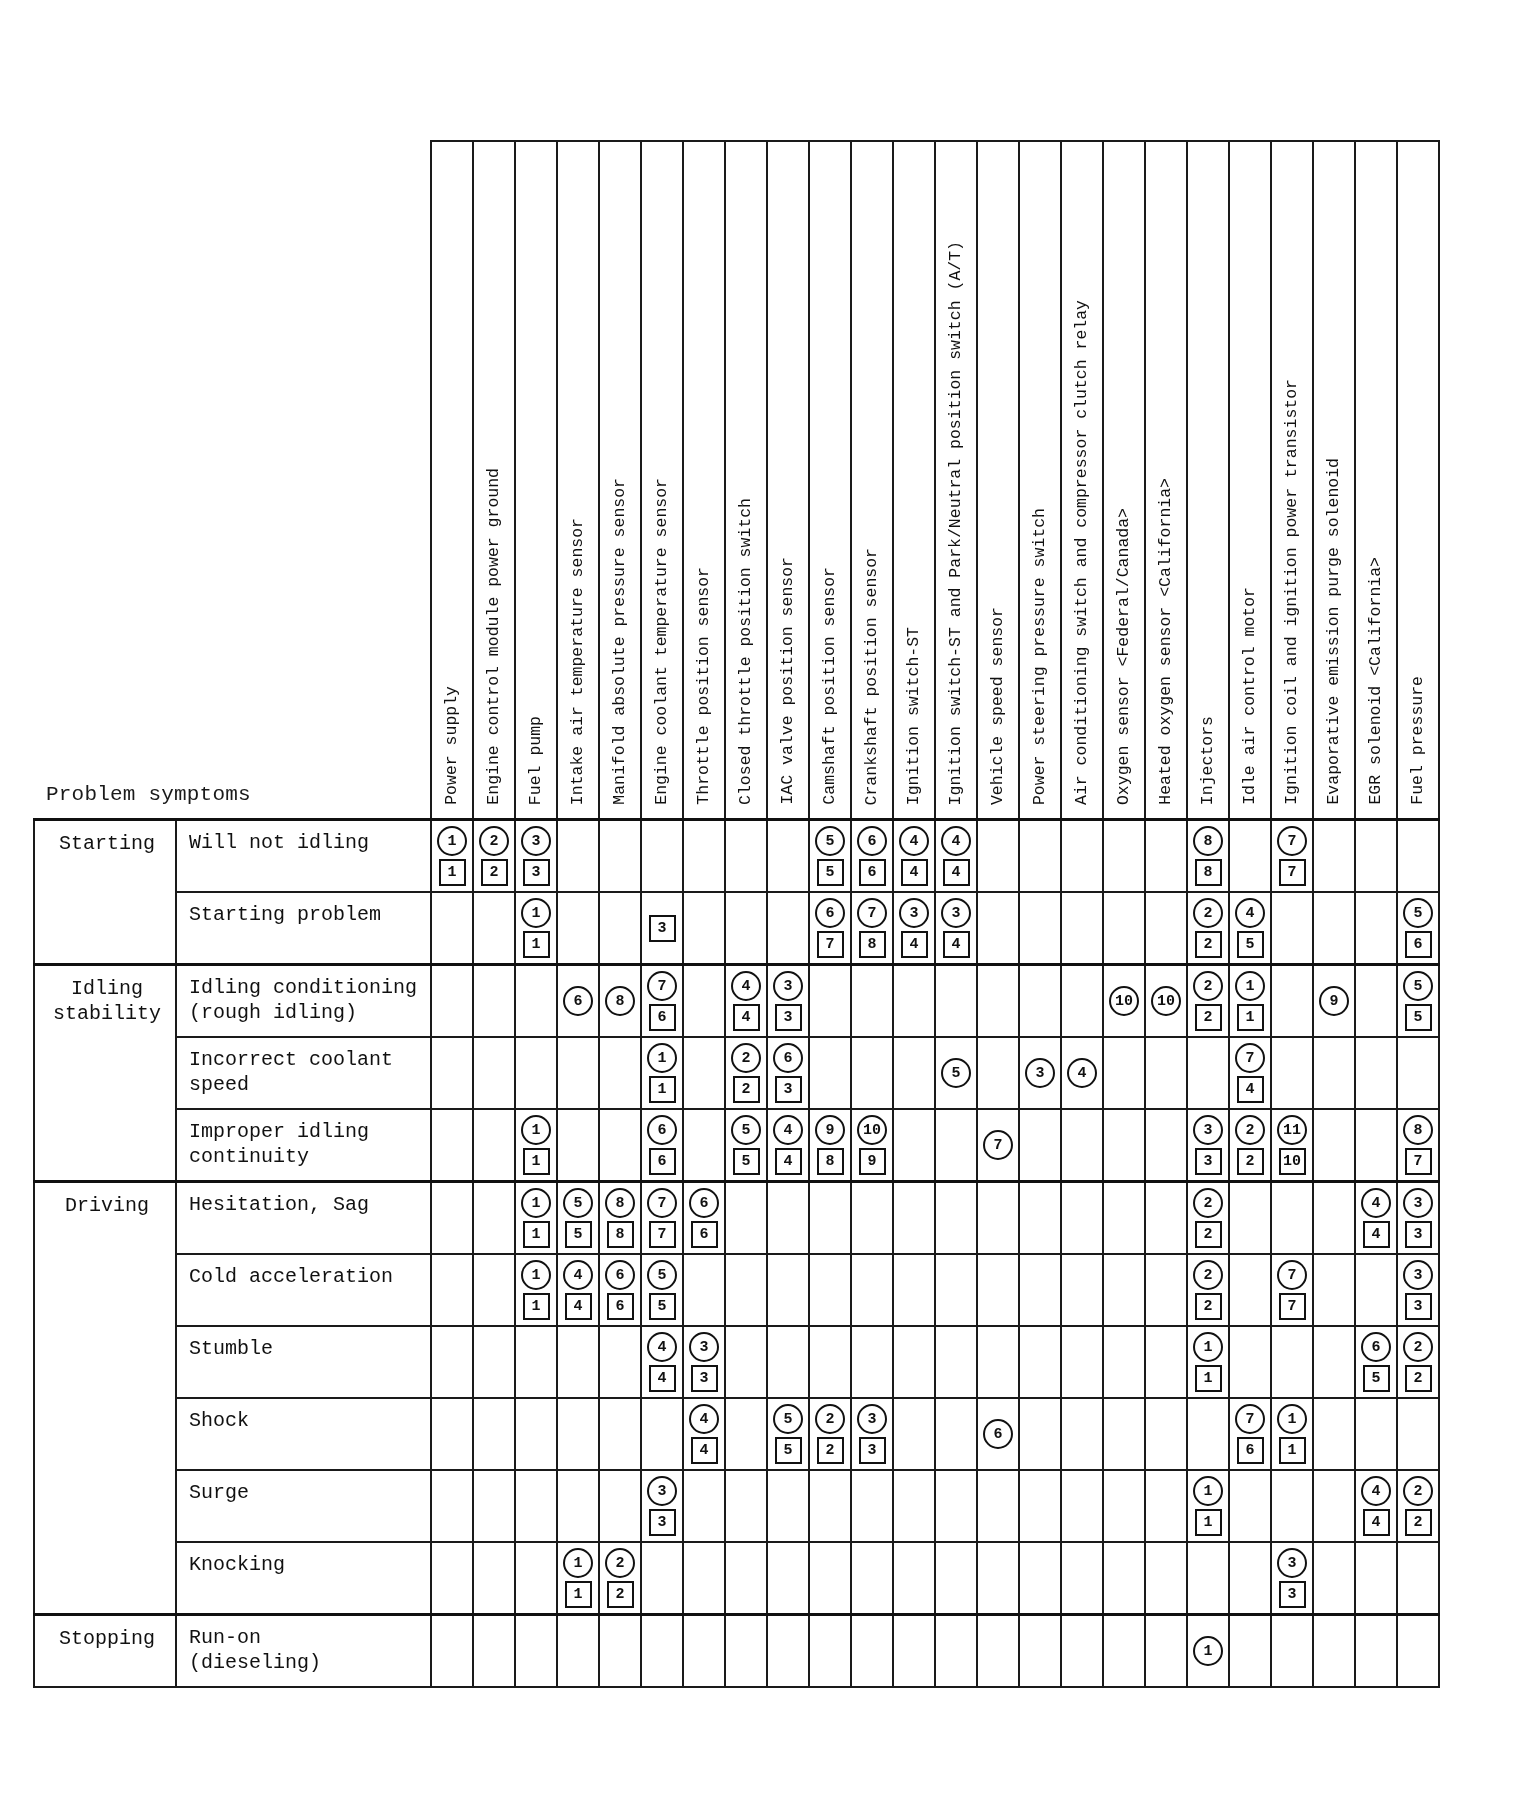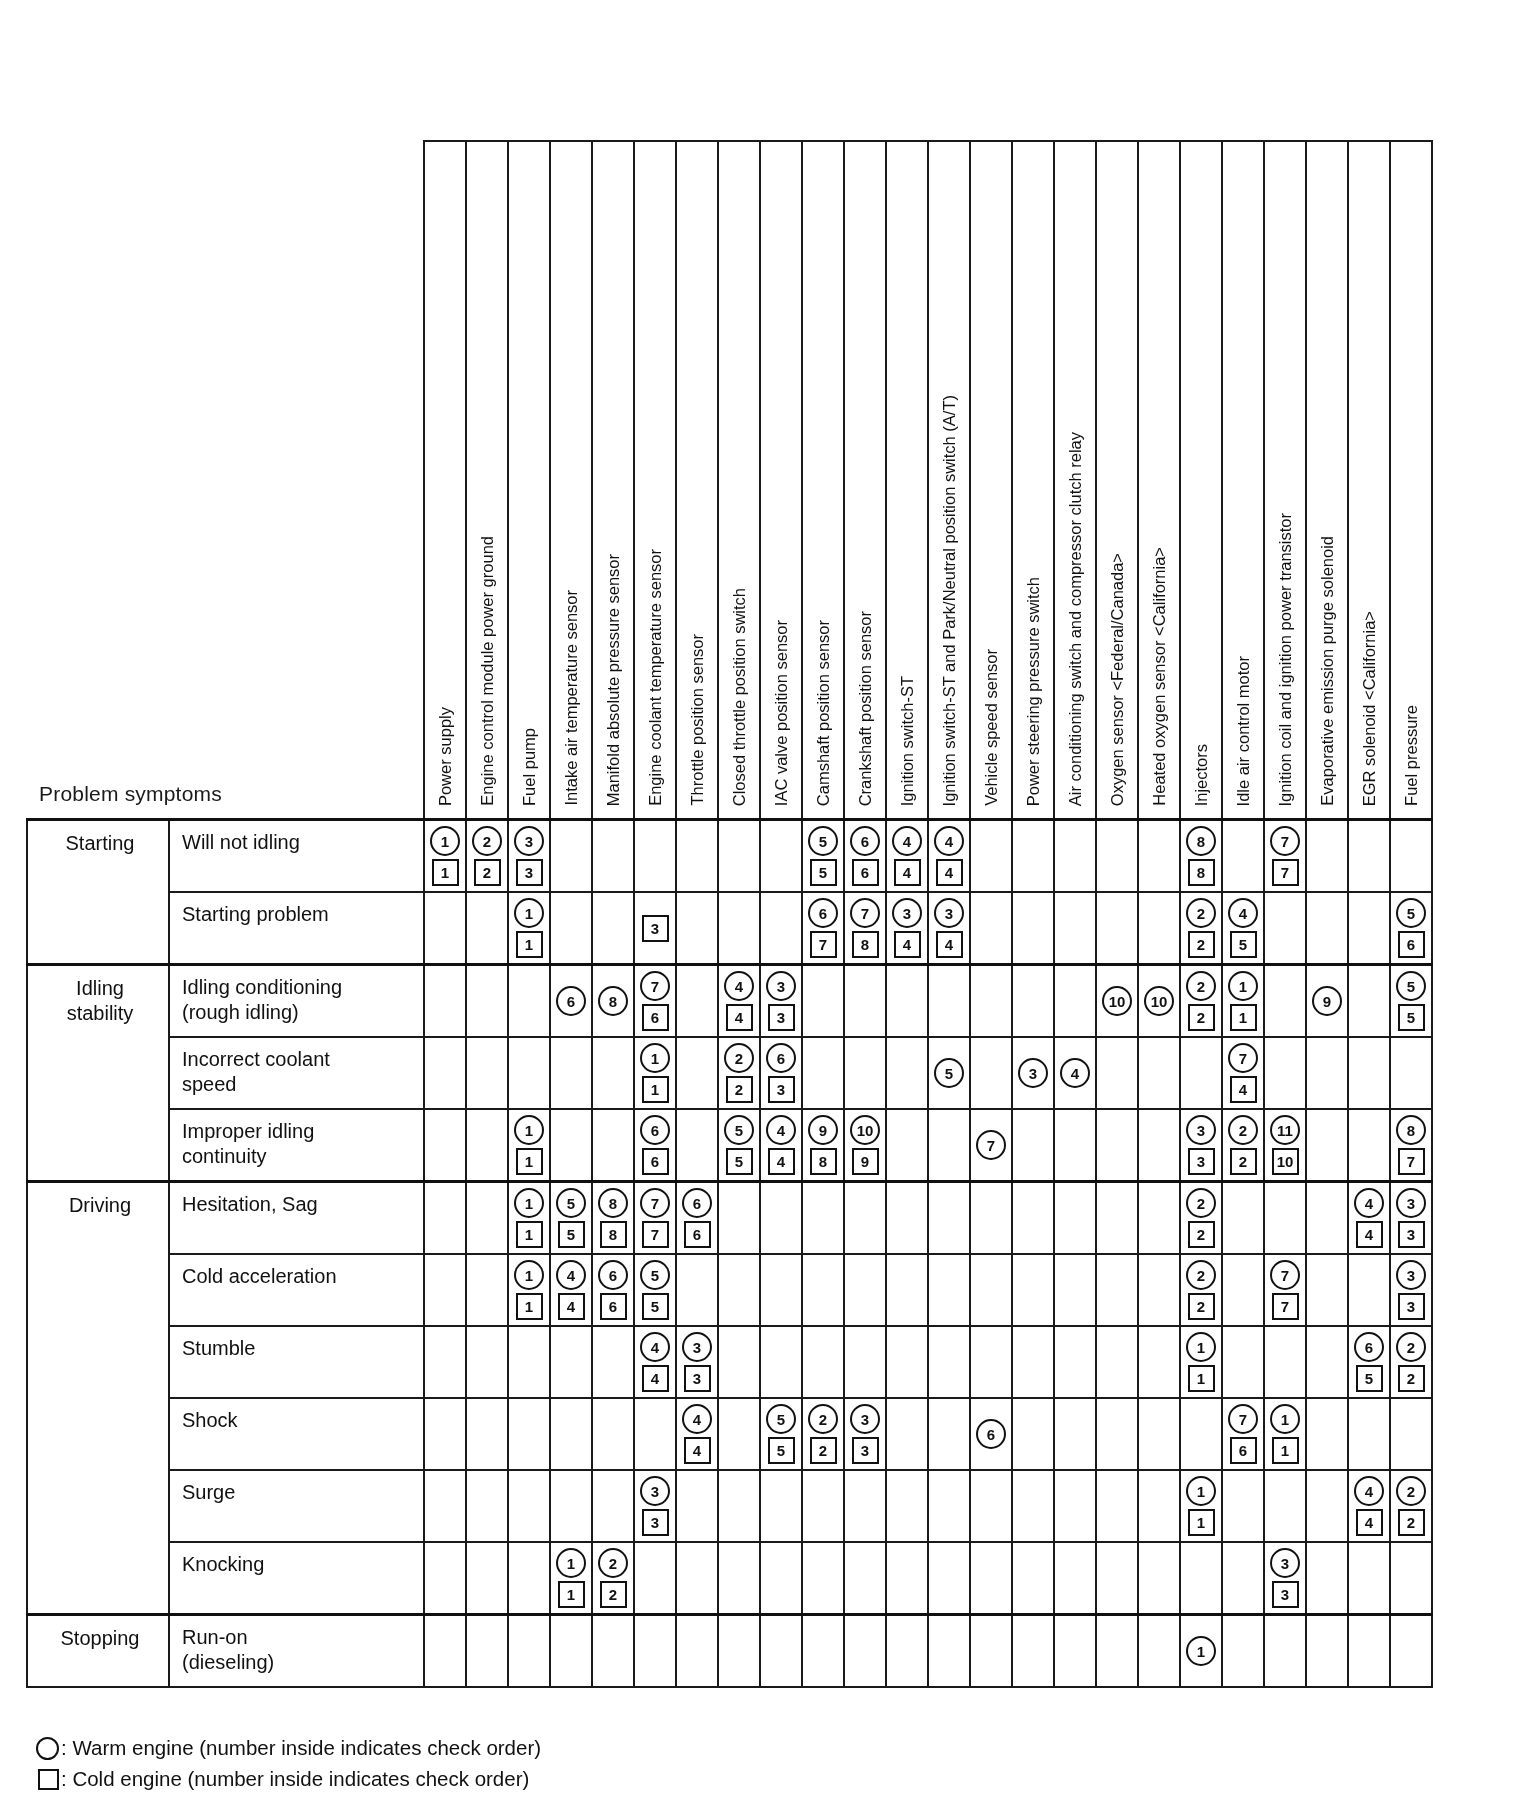--- a/index.html
+++ b/index.html
@@ -2,22 +2,22 @@
 <html><head>
 <meta charset="utf-8">
 <style>
   html,body{margin:0;padding:0;background:#ffffff;}
   .page{
     position:relative;width:1520px;height:1806px;background:#ffffff;
     font-family:"Liberation Sans","DejaVu Sans",sans-serif;color:#151515;
     overflow:hidden;
   }
   table.matrix{
-    position:absolute;left:26px;top:140px;
-    border-collapse:collapse;table-layout:fixed;
+    position:absolute;left:33px;top:140px;
+    border-collapse:collapse;table-layout:fixed;font-family:Liberation Mono, monospace;
   }
   table.matrix col.c-cat{width:142px;}
   table.matrix col.c-sym{width:255px;}
   table.matrix col.c-data{width:42px;}
   th.corner{
     border:none;vertical-align:bottom;text-align:left;
     padding:0 0 12px 12px;font-weight:400;
   }
   .ps-label{font-size:21px;color:#1a1a1a;letter-spacing:.2px;}
   th.colhead{
@@ -857,24 +857,14 @@
           </td>
           <td class="cell"></td>
           <td class="cell"></td>
           <td class="cell"></td>
           <td class="cell"></td>
           <td class="cell"></td>
         </tr>
       </tbody>
   </table>
 
-  <div class="legend">
-    <div class="legend-row">
-      <span class="legend-circle"></span>
-      <span class="legend-text">: Warm engine (number inside indicates check order)</span>
-    </div>
-    <div class="legend-row">
-      <span class="legend-square"></span>
-      <span class="legend-text">: Cold engine (number inside indicates check order)</span>
-    </div>
-  </div>
 
 </div>
 
 </body></html>

